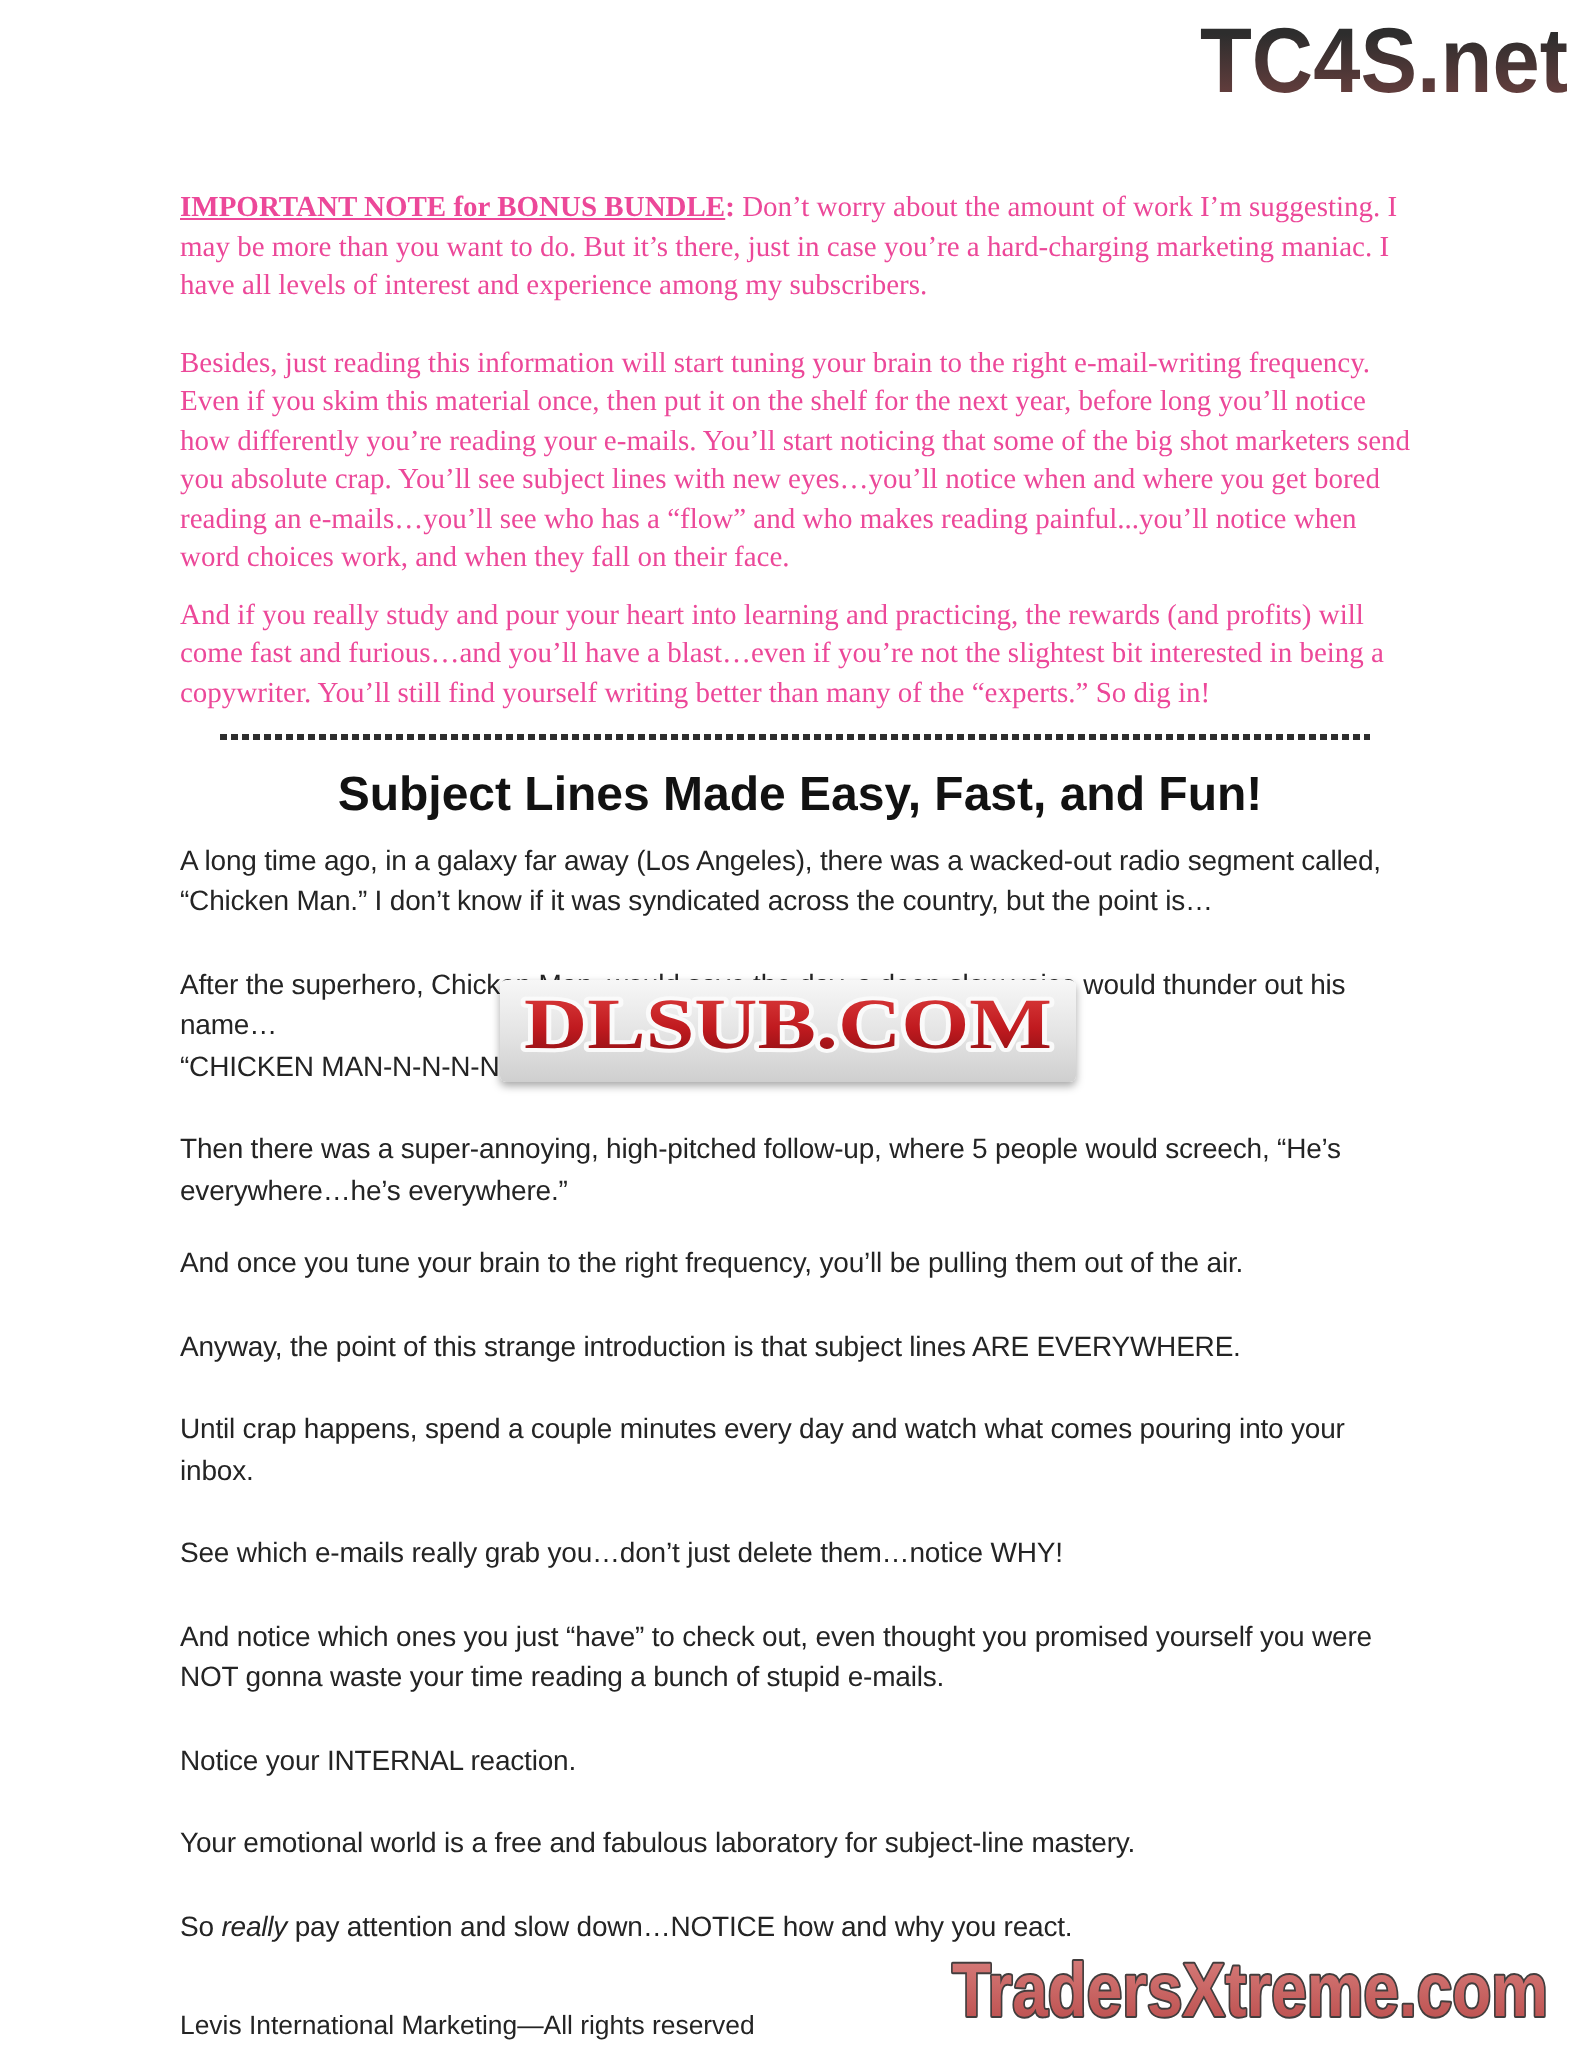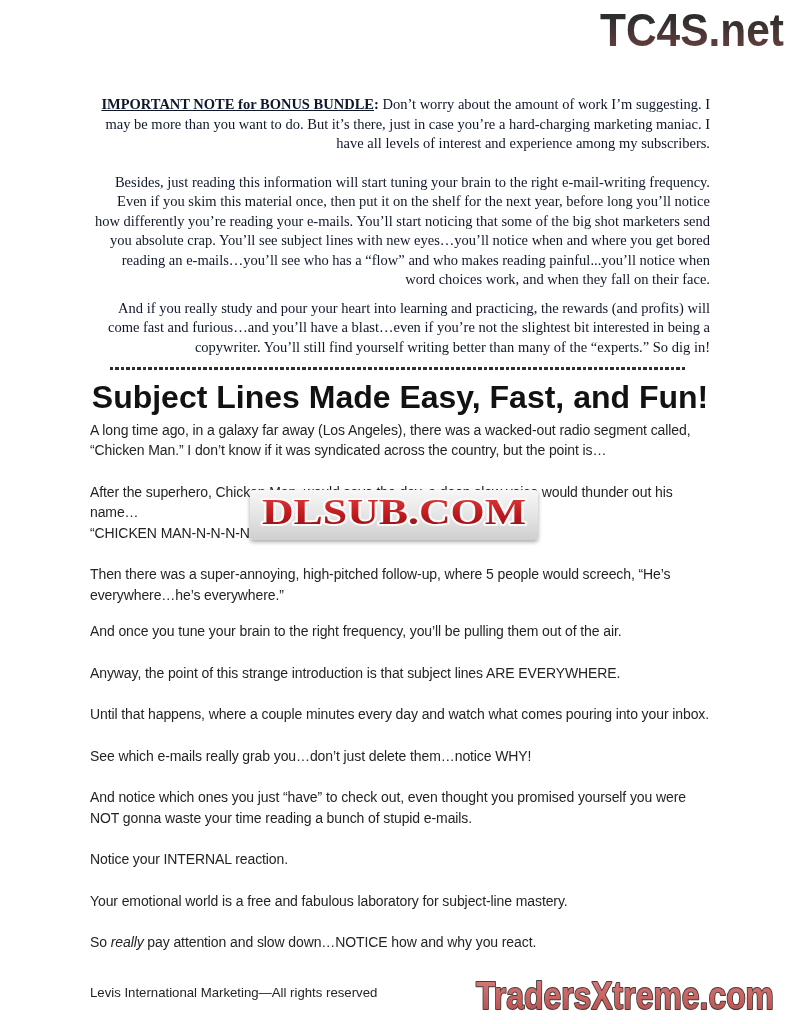--- a/index.html
+++ b/index.html
@@ -5,36 +5,35 @@
   html,body { margin:0; padding:0; background:#ffffff; }
   .page {
     position:relative; width:791px; height:1024px; background:#ffffff;
     overflow:hidden;
   }
   .logo-tc4s { position:absolute; top:2px; right:2px;margin-left:16px; }
   .content { position:absolute; left:90px; top:95px; width:620px; }
 
   p.serif {
     font-family:"Liberation Serif", serif;
-    font-size:14.5px; line-height:19.5px; color:#0f172a;
+    font-size:14.5px; line-height:19.5px; color:#ec4899;
     margin:0 0 19px 0;
-    text-align:right;
   }
   p.serif.tight { margin-bottom:9px; }
   .note-lead { font-weight:bold; text-decoration:underline; }
   .note-colon { font-weight:bold; }
 
   .dashed-sep {
     margin:10px 0 14px 20px; width:575px; height:2.5px;
     background:repeating-linear-gradient(90deg,#2e2e2e 0 3.5px, transparent 3.5px 5.5px);
   }
 
   h1.heading {
     font-family:"Liberation Sans", sans-serif; font-weight:700;
-    font-size:32px; line-height:27px; text-align:center;
+    font-size:24px; line-height:27px; text-align:center;
     color:#121212; margin:0 0 9px 0;
   }
 
   p.sans {
     font-family:"Liberation Sans", sans-serif;
     font-size:14px; line-height:20.5px; color:#242424;
     letter-spacing:-0.1px; margin:0 0 21px 0;
   }
   p.sans.mb16 { margin-bottom:16px; }
 
@@ -83,21 +82,21 @@
     <p class="sans">A long time ago, in a galaxy far away (Los Angeles), there was a wacked-out radio segment called, “Chicken Man.” I don’t know if it was syndicated across the country, but the point is…</p>
 
     <p class="sans"><span>After the superhero, Chicken Man, would save the day, a deep slow voice would thunder out his name…</span><br><span>“CHICKEN MAN-N-N-N-N-N-N-N</span></p>
 
     <p class="sans mb16">Then there was a super-annoying, high-pitched follow-up, where 5 people would screech, “He’s everywhere…he’s everywhere.”</p>
 
     <p class="sans">And once you tune your brain to the right frequency, you’ll be pulling them out of the air.</p>
 
     <p class="sans">Anyway, the point of this strange introduction is that subject lines ARE EVERYWHERE.</p>
 
-    <p class="sans">Until that happens, where a couple minutes every day and watch what comes pouring into your inbox.</p>
+    <p class="sans">Until crap happens, spend a couple minutes every day and watch what comes pouring into your inbox.</p>
 
     <p class="sans">See which e-mails really grab you…don’t just delete them…notice WHY!</p>
 
     <p class="sans">And notice which ones you just “have” to check out, even thought you promised yourself you were NOT gonna waste your time reading a bunch of stupid e-mails.</p>
 
     <p class="sans">Notice your INTERNAL reaction.</p>
 
     <p class="sans">Your emotional world is a free and fabulous laboratory for subject-line mastery.</p>
 
     <p class="sans"><span>So </span><i>really</i><span> pay attention and slow down…NOTICE how and why you react.</span></p>

